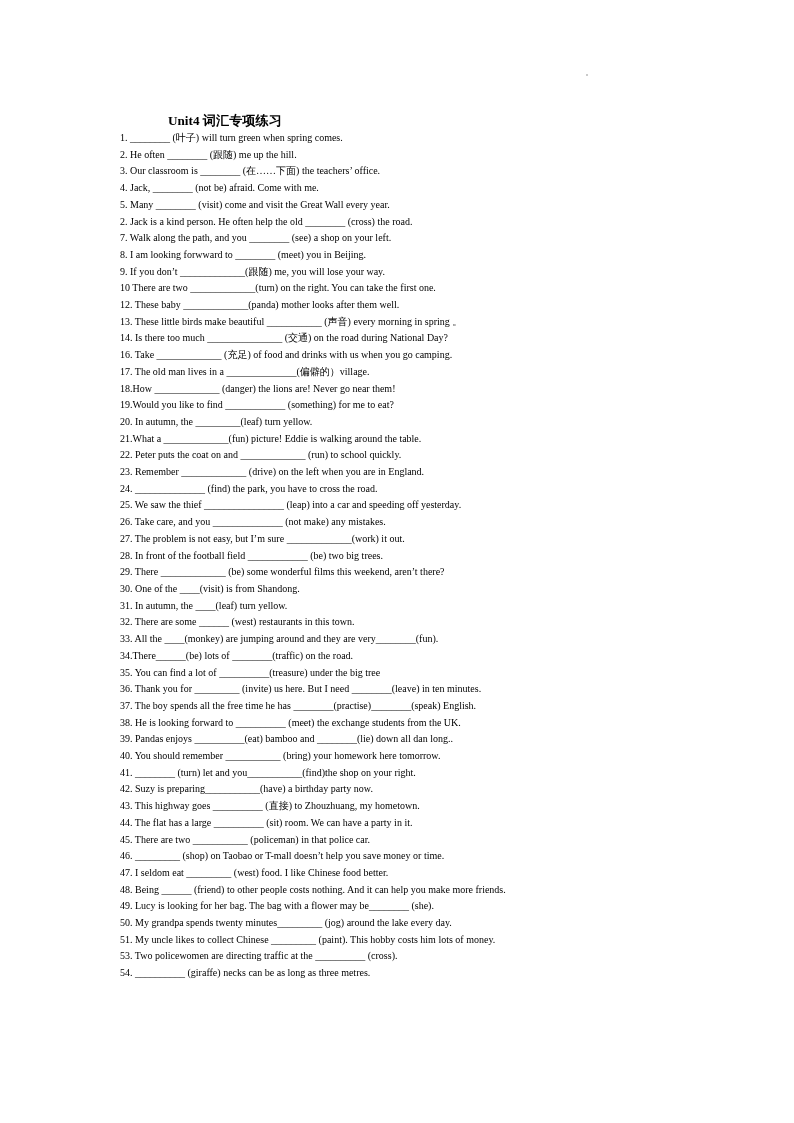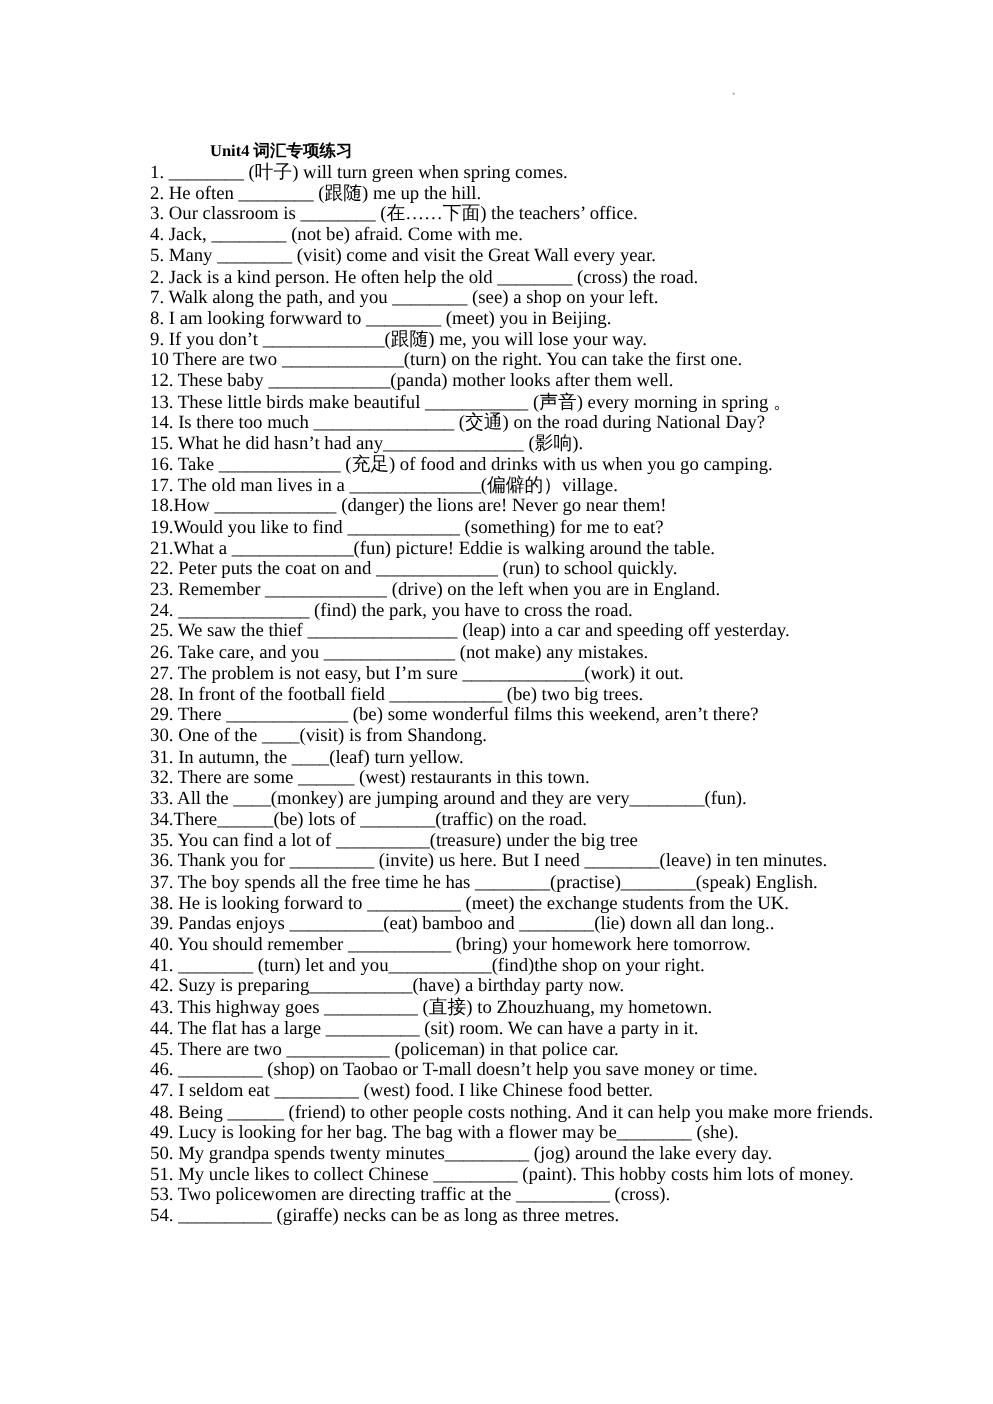--- a/index.html
+++ b/index.html
@@ -49,21 +49,21 @@
   }
 
   #items {
     position: absolute;
     left: 120px;
     top: 114px;
     width: 660px;
   }
 
   .q {
-    font-size: 15px;
+    font-size: 10px;
     line-height: 16.7px;
     white-space: pre-wrap;
     letter-spacing: 0px;
     word-spacing: 0px;
   }
 </style>
 </head>
 <body>
 
 <div id="page">
@@ -79,25 +79,25 @@
       <div class="q">4. Jack, ________ (not be) afraid. Come with me.</div>
       <div class="q">5. Many ________ (visit) come and visit the Great Wall every year.</div>
       <div class="q">2. Jack is a kind person. He often help the old ________ (cross) the road.</div>
       <div class="q">7. Walk along the path, and you ________ (see) a shop on your left.</div>
       <div class="q">8. I am looking forwward to ________ (meet) you in Beijing.</div>
       <div class="q">9. If you don’t _____________(跟随) me, you will lose your way.</div>
       <div class="q">10 There are two _____________(turn) on the right. You can take the first one.</div>
       <div class="q">12. These baby _____________(panda) mother looks after them well.</div>
       <div class="q">13. These little birds make beautiful ___________ (声音) every morning in spring 。</div>
       <div class="q">14. Is there too much _______________ (交通) on the road during National Day?</div>
-      <div class="q">15. What he did hasn’t had any_______________ (影响).</div>
       <div class="q">16. Take _____________ (充足) of food and drinks with us when you go camping.</div>
       <div class="q">17. The old man lives in a ______________(偏僻的）village.</div>
       <div class="q">18.How _____________ (danger) the lions are! Never go near them!</div>
       <div class="q">19.Would you like to find ____________ (something) for me to eat?</div>
+      <div class="q">20. In autumn, the _________(leaf) turn yellow.</div>
       <div class="q">21.What a _____________(fun) picture! Eddie is walking around the table.</div>
       <div class="q">22. Peter puts the coat on and _____________ (run) to school quickly.</div>
       <div class="q">23. Remember _____________ (drive) on the left when you are in England.</div>
       <div class="q">24. ______________ (find) the park, you have to cross the road.</div>
       <div class="q">25. We saw the thief ________________ (leap) into a car and speeding off yesterday.</div>
       <div class="q">26. Take care, and you ______________ (not make) any mistakes.</div>
       <div class="q">27. The problem is not easy, but I’m sure _____________(work) it out.</div>
       <div class="q">28. In front of the football field ____________ (be) two big trees.</div>
       <div class="q">29. There _____________ (be) some wonderful films this weekend, aren’t there?</div>
       <div class="q">30. One of the ____(visit) is from Shandong.</div>

